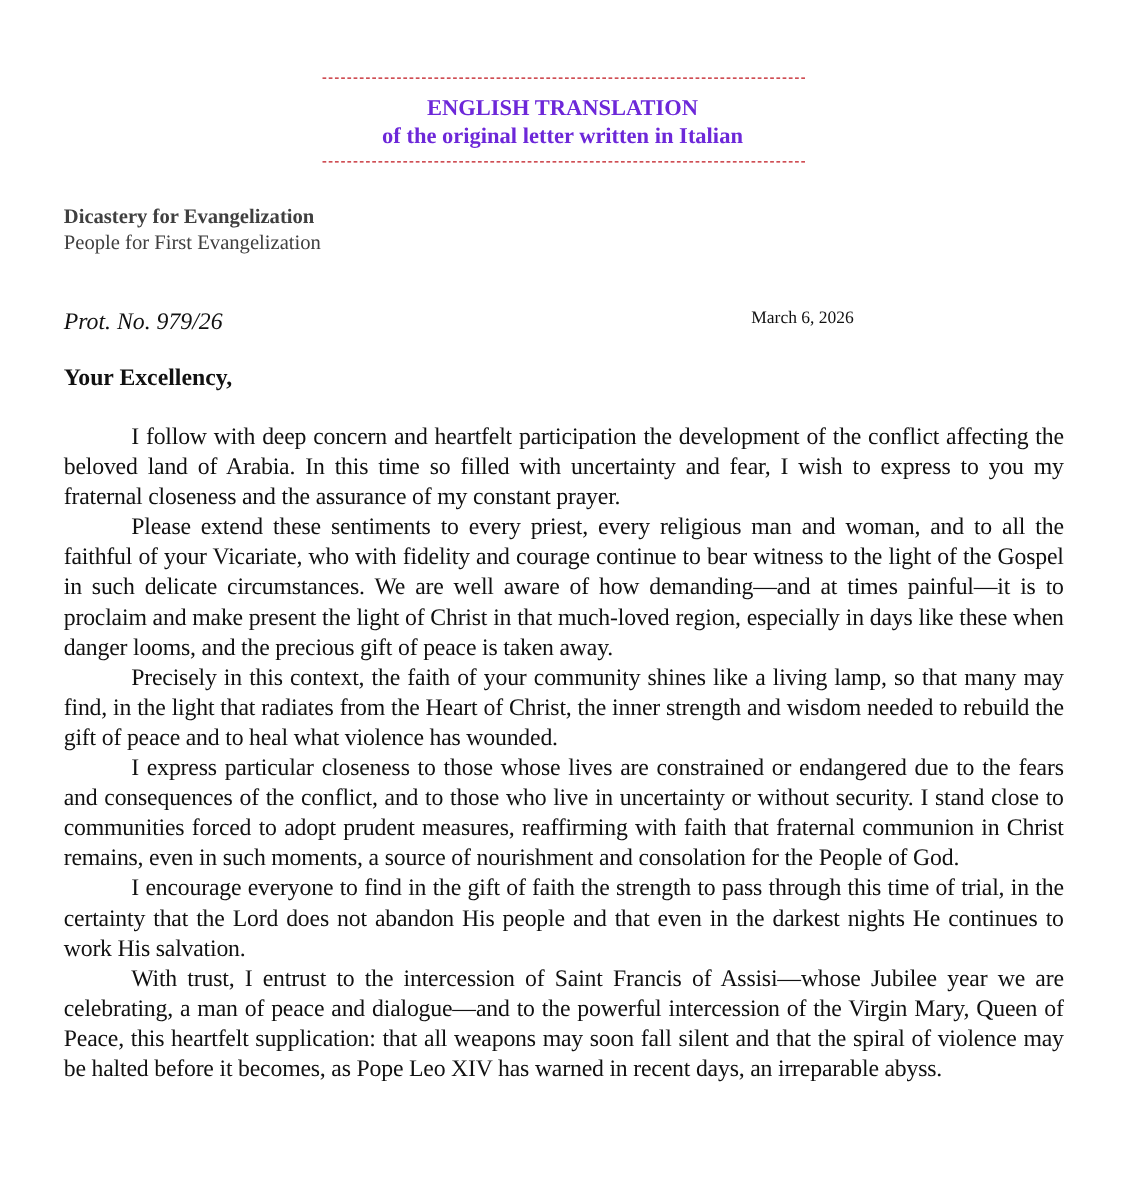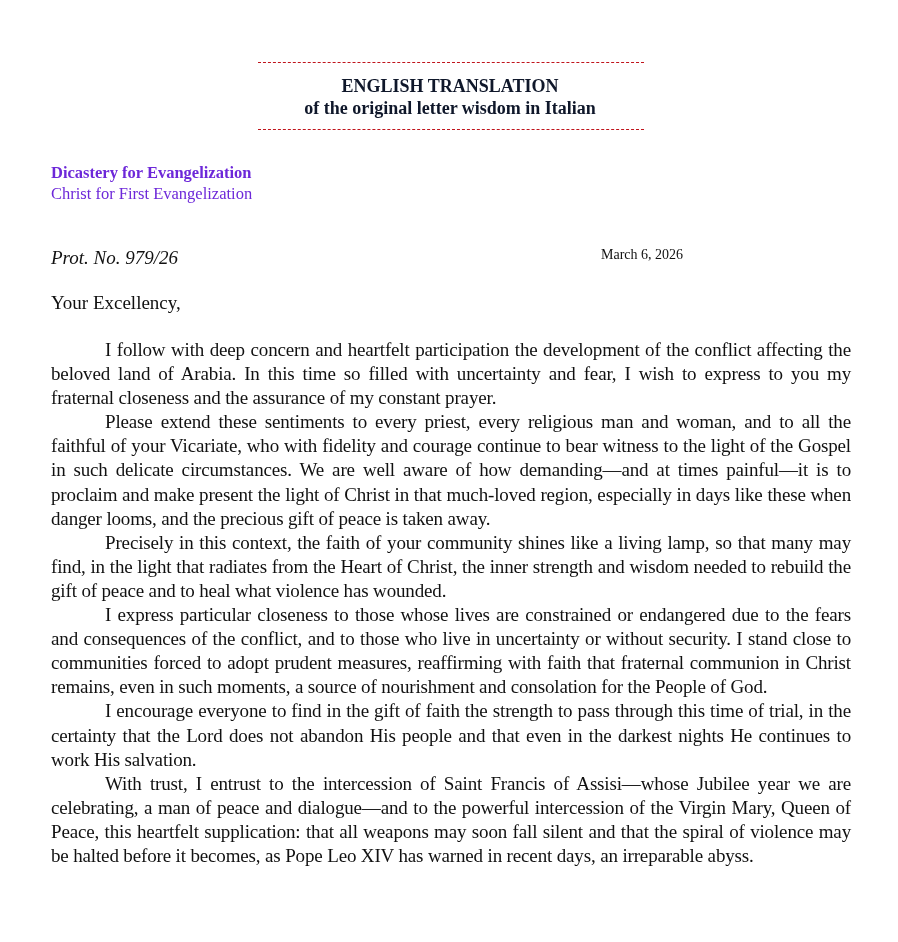--- a/index.html
+++ b/index.html
@@ -1,41 +1,41 @@
 <!DOCTYPE html>
 <html><head>
   <meta charset="utf-8">
   <style>
     html, body { margin: 0; padding: 0; background: #ffffff; }
     body { width: 898px; height: 942px; overflow: hidden; position: relative; font-family: "Liberation Serif", "DejaVu Serif", serif; color: #111111; }
     .dash { position: absolute; left: 258px; width: 386px; height: 2px; border-top: 1.5px dashed #c0141c; }
     .dash.top { top: 62px; }
     .dash.bottom { top: 129px; }
-    .trans-title { position: absolute; left: 200px; width: 500px; text-align: center; color: #0f172a; font-weight: bold; font-size: 18px; line-height: 22px; }
+    .trans-title { position: absolute; left: 200px; width: 500px; text-align: center; color: #6d28d9; font-weight: bold; font-size: 18px; line-height: 22px; }
     .trans-title.l1 { top: 75px; }
     .trans-title.l2 { top: 97px; }
-    .dept { position: absolute; left: 51px; top: 162px; color: #6d28d9; font-size: 16.5px; line-height: 21px; }
+    .dept { position: absolute; left: 51px; top: 162px; color: #404040; font-size: 16.5px; line-height: 21px; }
     .dept .name { font-weight: bold; }
     .prot { position: absolute; left: 51px; top: 247px; font-size: 19px; font-style: italic; }
     .date { position: absolute; left: 601px; top: 247px; font-size: 14px; }
-    .salutation { position: absolute; left: 51px; top: 292px; font-size: 19px; font-weight: normal; }
+    .salutation { position: absolute; left: 51px; top: 292px; font-size: 19px; font-weight: bold; }
     .body { position: absolute; left: 51px; top: 338px; width: 800px; font-size: 19px; line-height: 24.1px; text-align: justify; letter-spacing: -0.15px; }
     .body p { margin: 0; text-indent: 54px; }
   </style>
 </head>
 <body>
 
 <div class="dash top"></div>
 <div class="trans-title l1">ENGLISH TRANSLATION</div>
-<div class="trans-title l2">of the original letter wisdom in Italian</div>
+<div class="trans-title l2">of the original letter written in Italian</div>
 <div class="dash bottom"></div>
 
 <div class="dept">
   <div class="name">Dicastery for Evangelization</div>
-  <div>Christ for First Evangelization</div>
+  <div>People for First Evangelization</div>
 </div>
 
 <div class="prot">Prot. No. 979/26</div>
 <div class="date">March 6, 2026</div>
 
 <div class="salutation">Your Excellency,</div>
 
 <div class="body">
   <p>I follow with deep concern and heartfelt participation the development of the conflict affecting the beloved land of Arabia. In this time so filled with uncertainty and fear, I wish to express to you my fraternal closeness and the assurance of my constant prayer.</p>
   <p>Please extend these sentiments to every priest, every religious man and woman, and to all the faithful of your Vicariate, who with fidelity and courage continue to bear witness to the light of the Gospel in such delicate circumstances. We are well aware of how demanding—and at times painful—it is to proclaim and make present the light of Christ in that much-loved region, especially in days like these when danger looms, and the precious gift of peace is taken away.</p>

